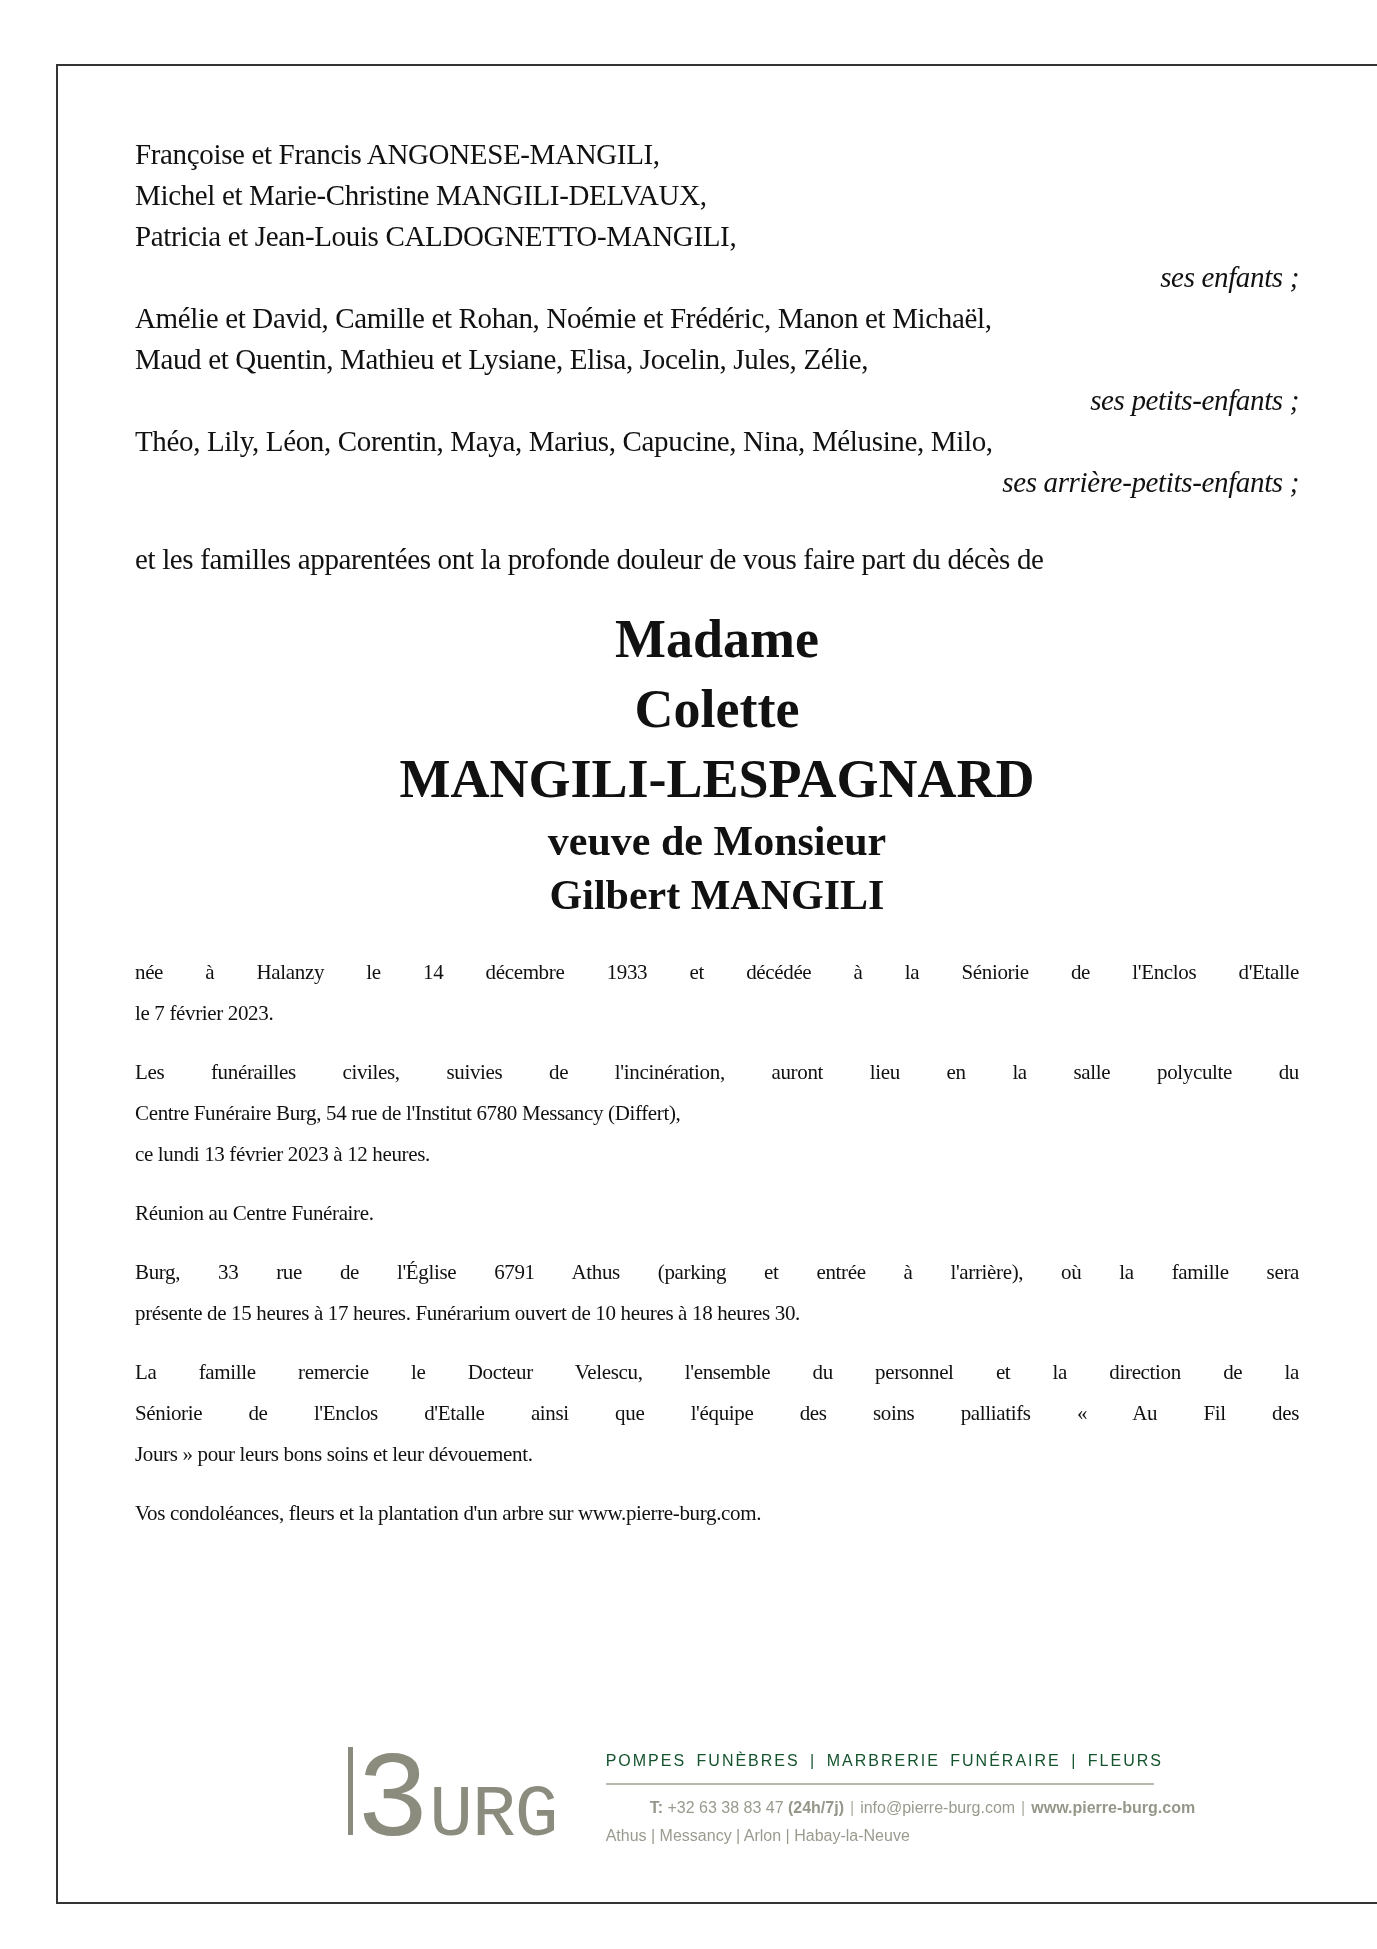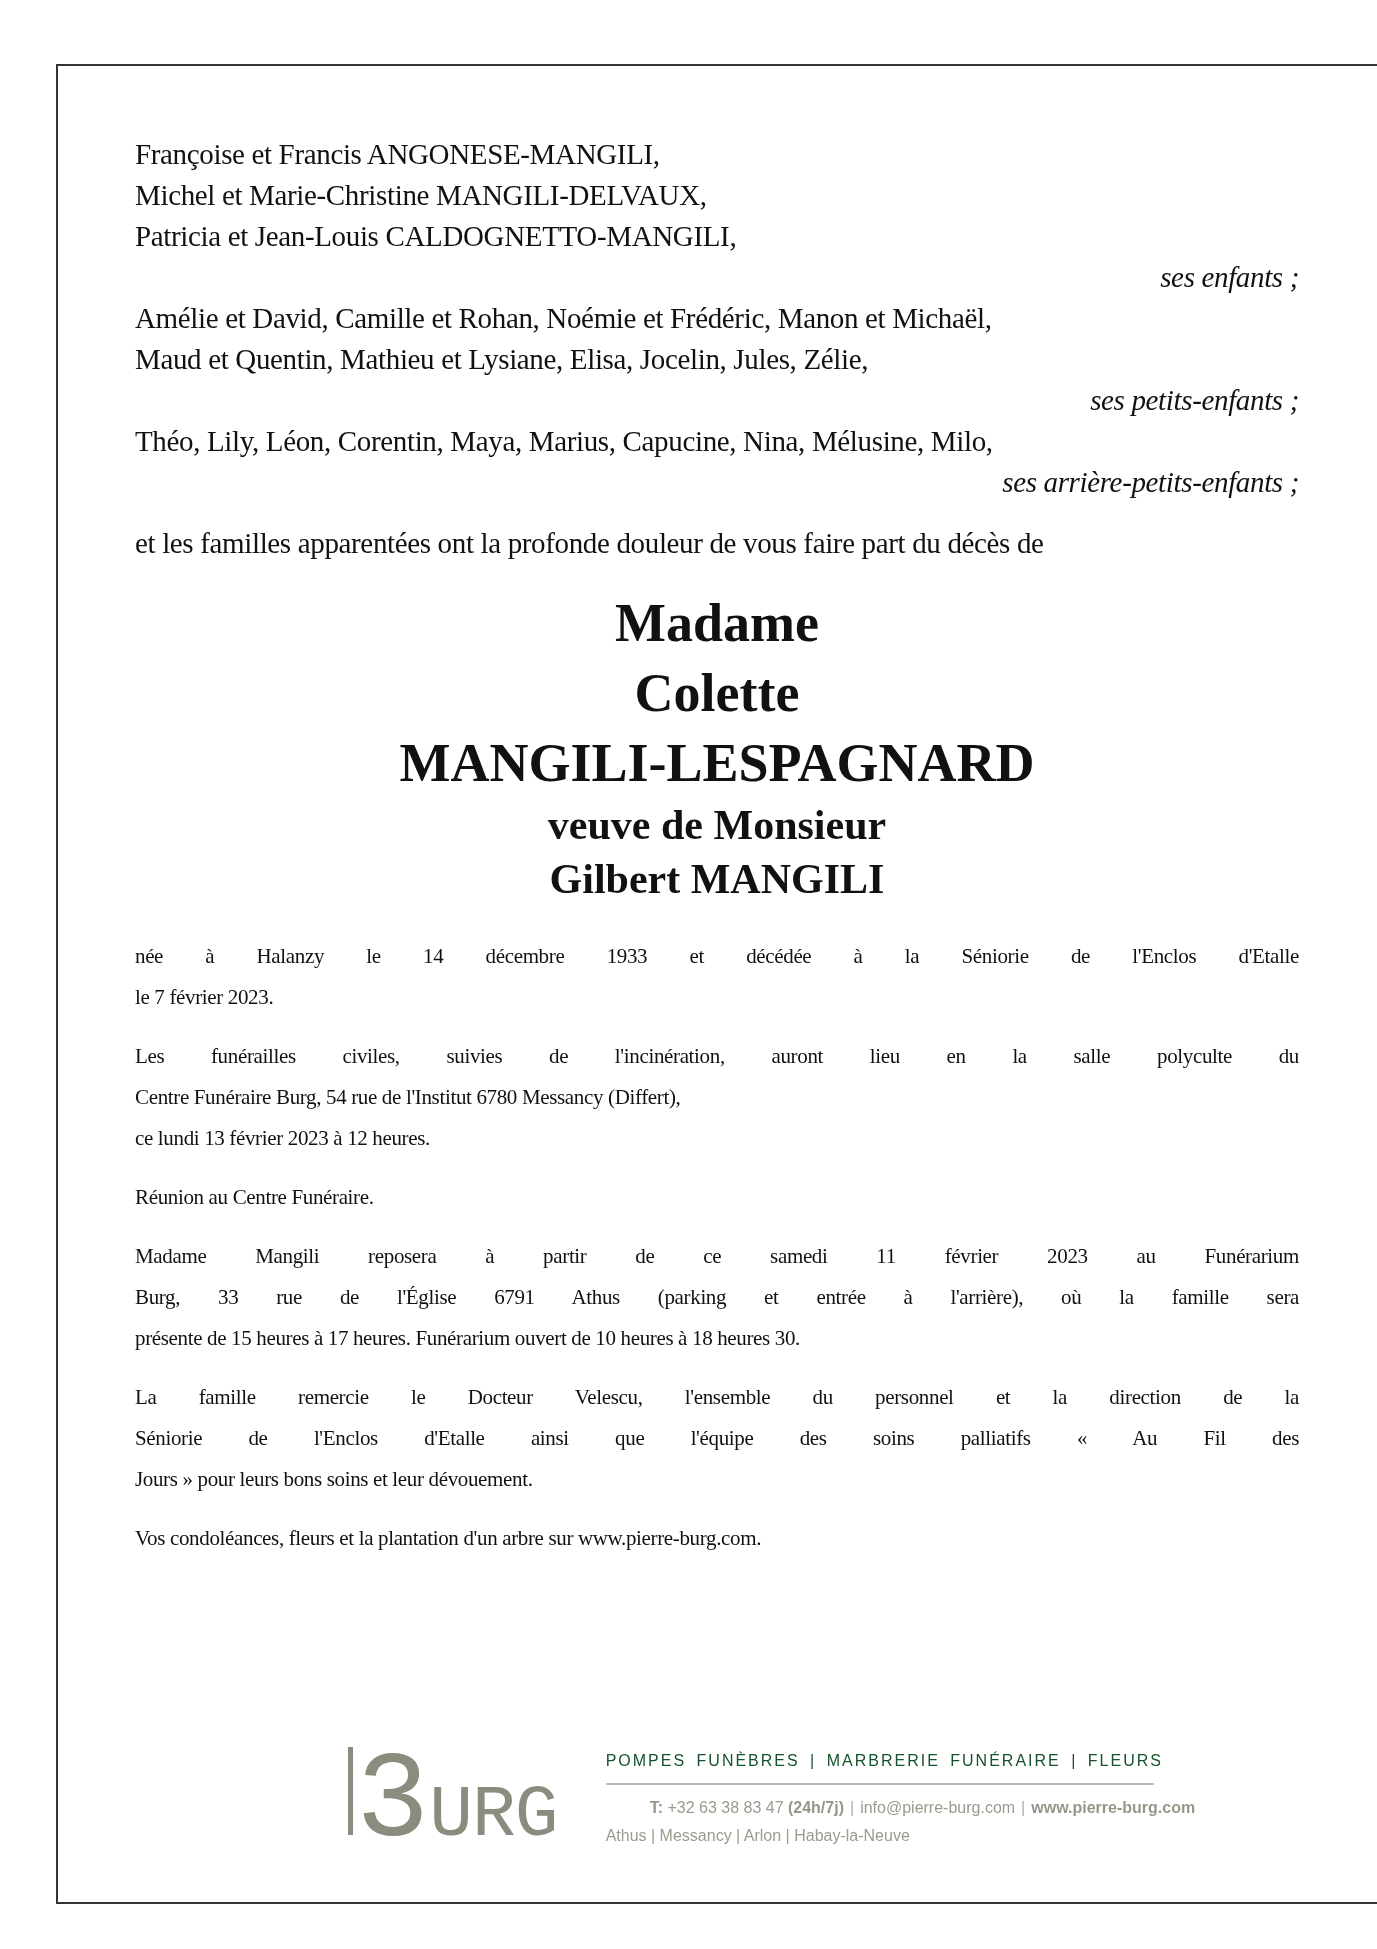--- a/index.html
+++ b/index.html
@@ -8,21 +8,21 @@
     position:absolute;left:56px;top:64px;width:1339px;height:1840px;
     border:2px solid #343434;box-sizing:border-box;background:#ffffff;
   }
   .content{padding:68px 94px 0 77px;}
   
   .fline{font-size:29px;line-height:41px;letter-spacing:-0.35px;}
   .fline.left{text-align:left;}
   .fline.right{text-align:right;}
   .fline.it{font-style:italic;}
   
-  .intro{font-size:29px;line-height:41px;letter-spacing:-0.35px;margin:20px 0 0 0;}
+  .intro{font-size:29px;line-height:41px;letter-spacing:-0.35px;margin:36px 0 0 0;}
   
   .title-block{margin-top:24px;text-align:center;font-weight:bold;}
   .tl.lg{font-size:54px;line-height:70px;}
   .tl.md{font-size:42px;line-height:54px;}
   
   .paras{margin-top:30px;}
   .para{margin:15px 0 18px 0;font-size:21px;line-height:41px;letter-spacing:-0.35px;}
   .line{min-height:41px;}
   .line.just{text-align:justify;text-align-last:justify;}
   .line.left{text-align:left;}
@@ -76,21 +76,20 @@
         </div>
         <div class="para">
           <div class="line just"><span>Les funérailles civiles, suivies de l'incinération, auront lieu en la salle polyculte du</span></div>
           <div class="line left"><span class="b">Centre Funéraire Burg, 54 rue de l'Institut 6780 Messancy (Differt),</span></div>
           <div class="line left"><span>ce lundi 13 février 2023 à </span><span class="b">12 heures</span><span>.</span></div>
         </div>
         <div class="para">
           <div class="line left"><span>Réunion au Centre Funéraire.</span></div>
         </div>
         <div class="para">
-          <div class="line just"><span>Madame Mangili reposera à partir de ce samedi 11 février 2023 au </span><span class="b">Funérarium</span></div>
           <div class="line just"><span class="b">Burg, 33 rue de l'Église 6791 Athus</span><span> (parking et entrée à l'arrière), où la famille sera</span></div>
           <div class="line left"><span>présente de 15 heures à 17 heures. Funérarium ouvert de 10 heures à 18 heures 30.</span></div>
         </div>
         <div class="para">
           <div class="line just"><span>La famille remercie le Docteur Velescu, l'ensemble du personnel et la direction de la</span></div>
           <div class="line just"><span>Séniorie de l'Enclos d'Etalle ainsi que l'équipe des soins palliatifs « Au Fil des</span></div>
           <div class="line left"><span>Jours » pour leurs bons soins et leur dévouement.</span></div>
         </div>
         <div class="para">
           <div class="line left"><span>Vos condoléances, fleurs et la plantation d'un arbre sur www.pierre-burg.com.</span></div>

